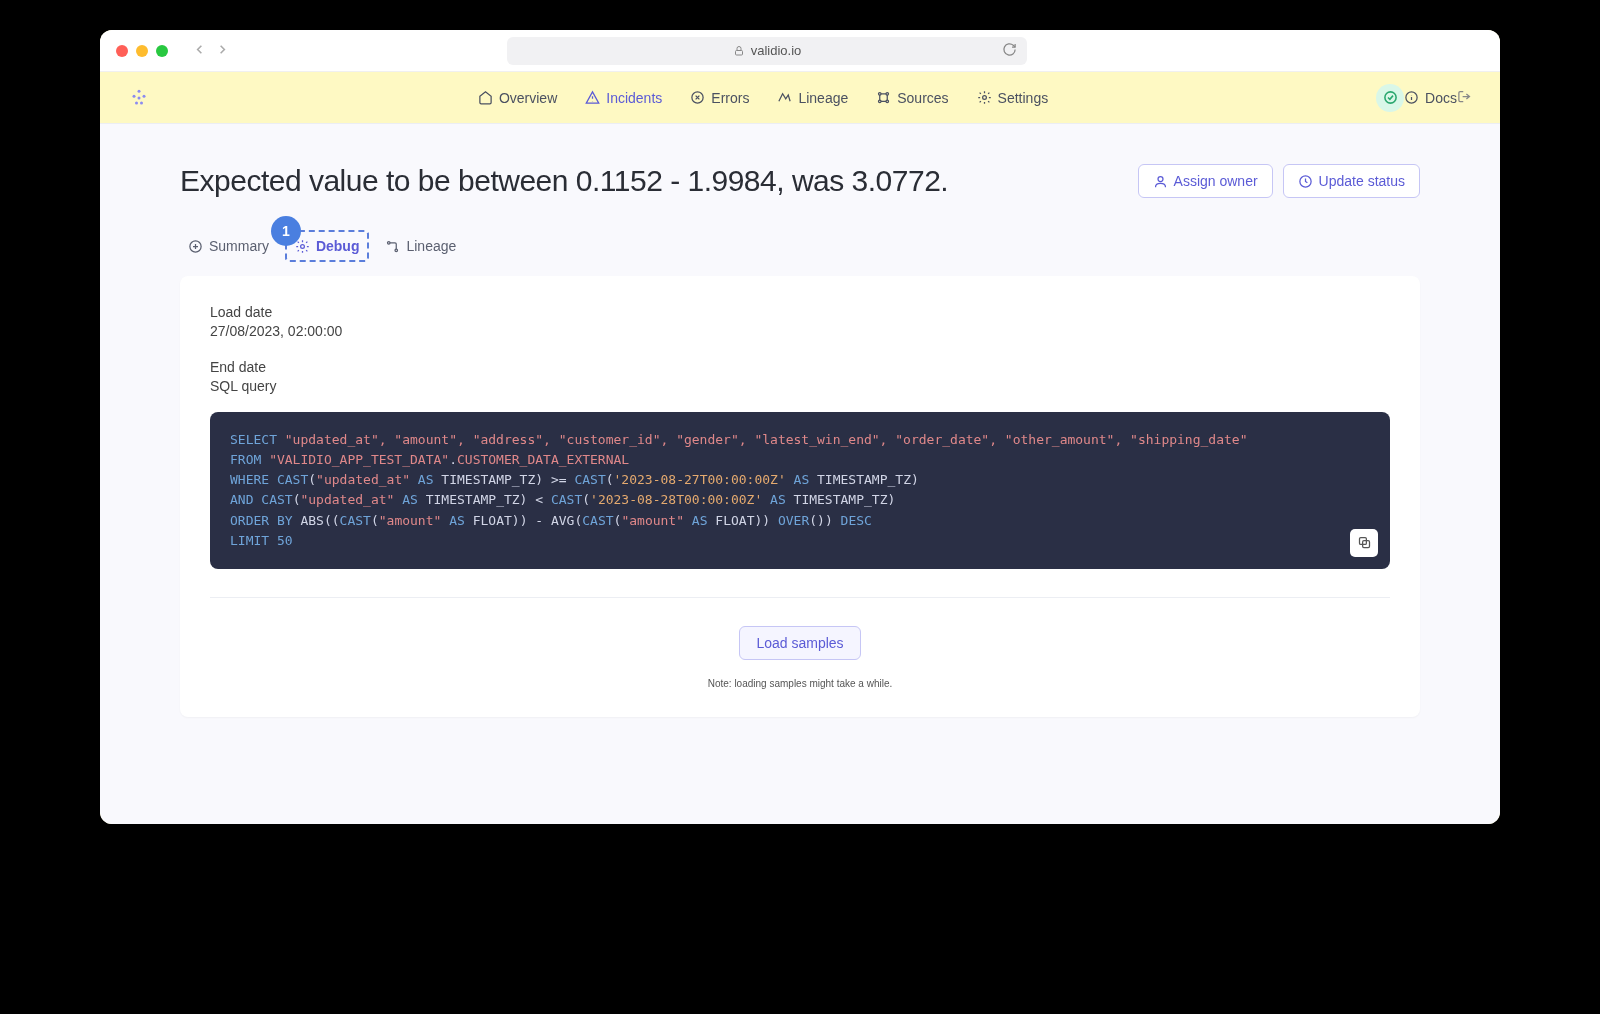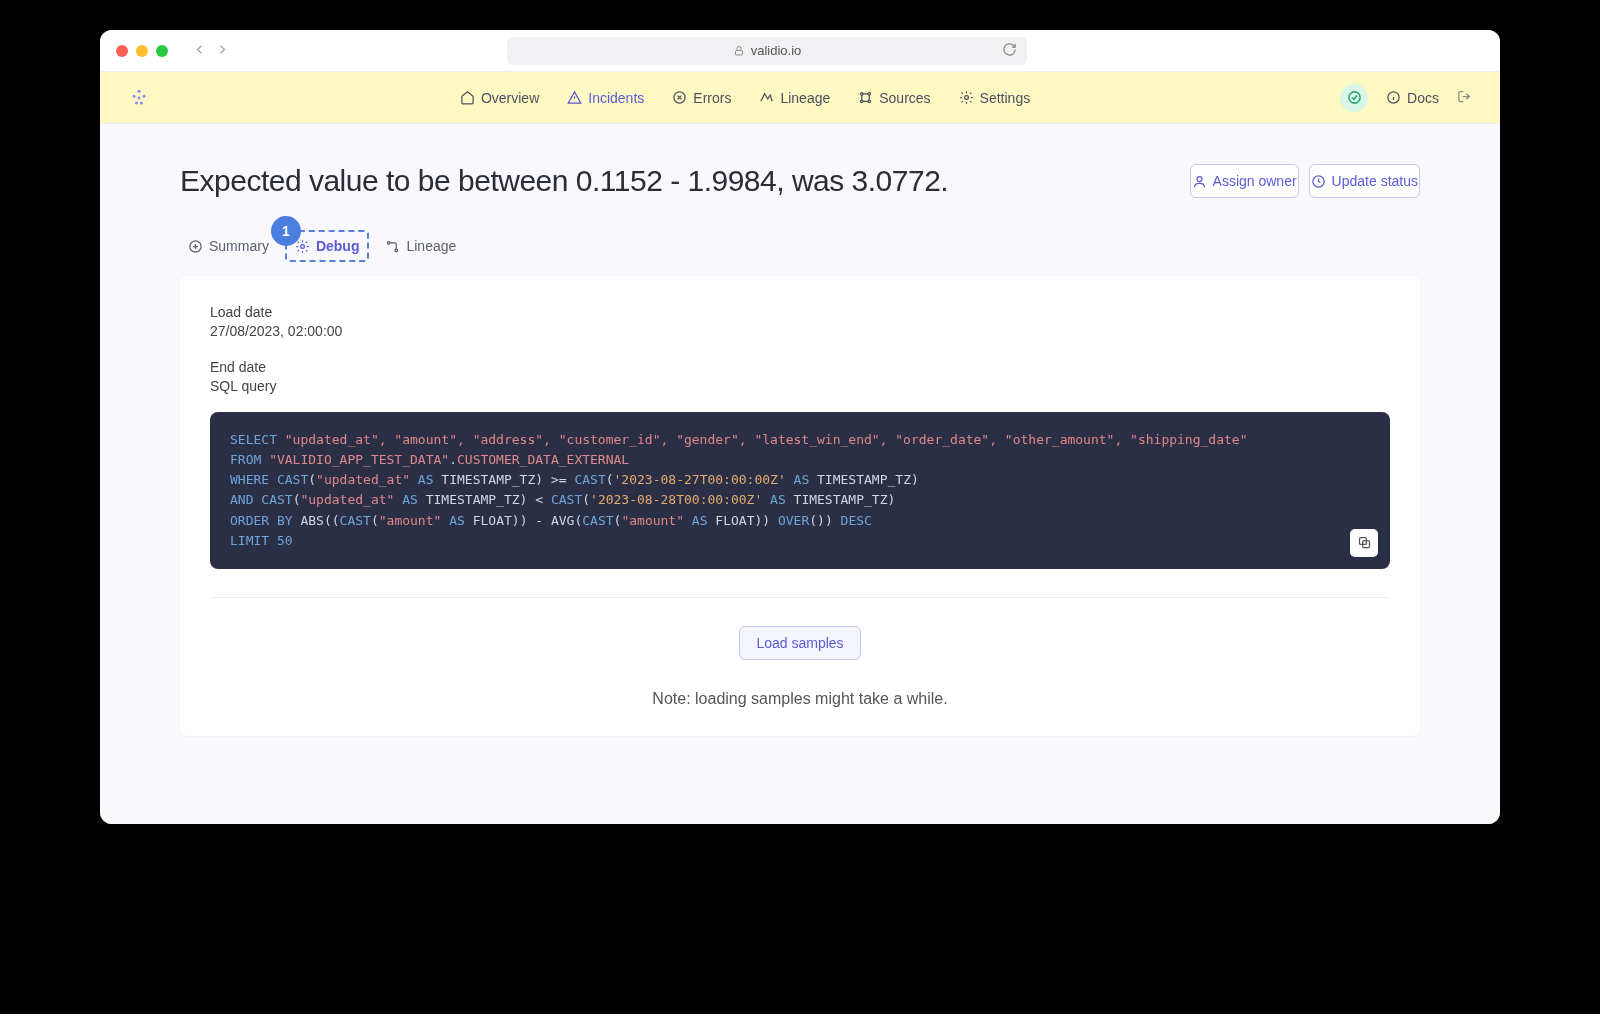--- a/index.html
+++ b/index.html
@@ -62,34 +62,34 @@
   width: 22px; height: 22px;
   display: flex; align-items: center; justify-content: center;
 }
 .logo svg { width: 20px; height: 20px; }
 .nav-center { display: flex; gap: 28px; margin: 0 auto; }
 .nav-item {
   display: flex; align-items: center; gap: 6px;
   color: #4b5161; cursor: pointer; font-size: 14px;
 }
 .nav-item.active { color: #5b5bd6; font-weight: 500; }
-.nav-right { display: flex; align-items: center; gap: 18px; }
+.nav-right { display: flex; align-items: center; }
 .status-pill {
   width: 28px; height: 28px; border-radius: 50%;
   background: #d9f7e8; display: flex; align-items: center; justify-content: center;
   color: #2aa76f;
 }
 .content { padding: 40px 80px 30px; background: #f9f9fd; min-height: 700px; }
 .header-row { display: flex; align-items: flex-start; justify-content: space-between; margin-bottom: 10px; }
 .page-title { font-size: 30px; font-weight: 500; color: #2a2d35; letter-spacing: -0.5px; }
 .header-actions { display: flex; gap: 10px; }
 .btn-outline {
   display: flex; align-items: center; gap: 6px;
   border: 1px solid #c6c6f5; color: #5b5bd6;
-  background: #fff; padding: 8px 1px; border-radius: 6px;
+  background: #fff; padding: 8px 14px; border-radius: 6px;
   font-size: 14px; cursor: pointer;
 }
 .badges { display: flex; gap: 8px; margin-top: 8px; }
 .badge {
   display: inline-flex; align-items: center; gap: 5px;
   border-radius: 14px; padding: 4px 10px; font-size: 12px;
 }
 .badge.red { border: 1px solid #f3b7b7; color: #d14848; background: #fff; }
 .badge.gray { border: 1px solid #ddd; color: #666; background: #fff; }
 .tabs-row { display: flex; gap: 8px; margin-top: 32px; align-items: center; position: relative; }
@@ -134,21 +134,21 @@
   width: 28px; height: 28px; background: #fff;
   border-radius: 5px; display: flex; align-items: center; justify-content: center;
   cursor: pointer; color: #555;
 }
 .divider { height: 1px; background: #eceef3; margin: 28px 0; }
 .load-section { text-align: center; }
 .btn-load {
   border: 1px solid #c6c6f5; color: #5b5bd6; background: #f5f5ff;
   padding: 8px 16px; border-radius: 6px; font-size: 14px; cursor: pointer;
 }
-.note { margin-top: 30px; color: #555; font-size: 16px; }
+.note { margin-top: 18px; color: #555; font-size: 10px; }
 .icon { width: 15px; height: 15px; flex-shrink: 0; }
 </style>
 </head>
 <body>
 
 <div class="browser-window">
 
   <div class="window-chrome">
     <div class="traffic-lights">
       <div class="dot red"></div>

